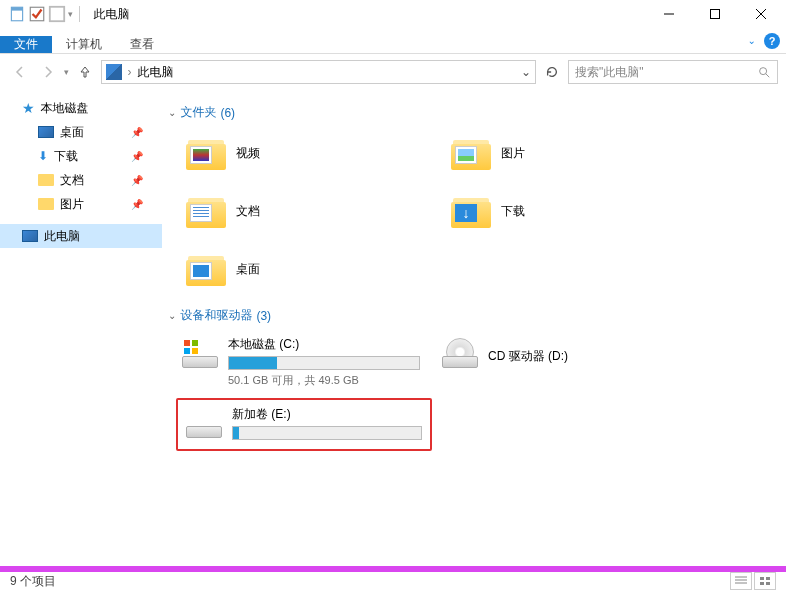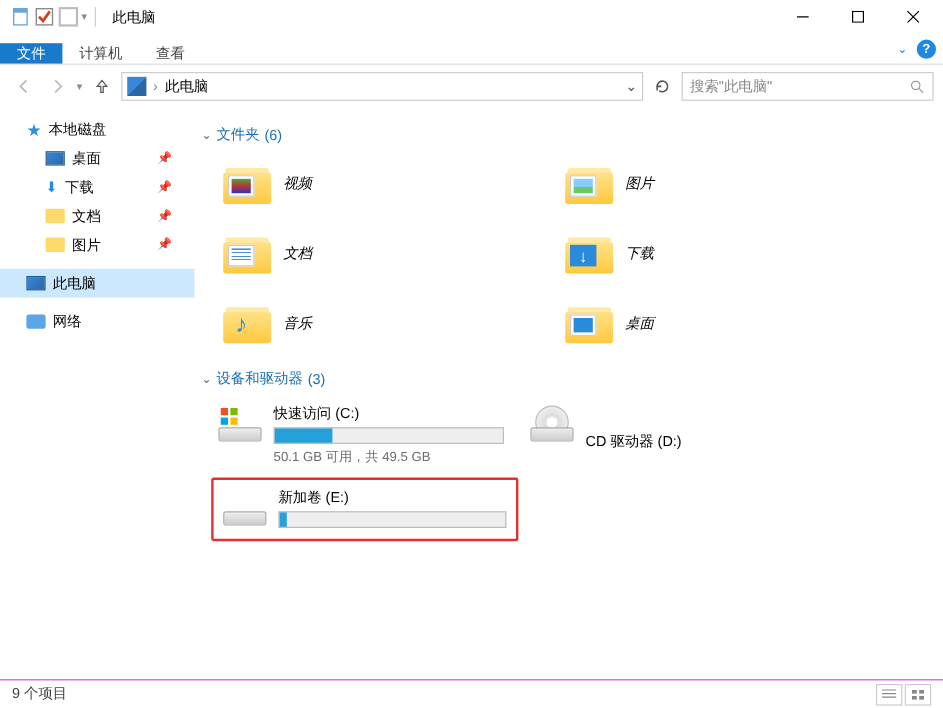--- a/index.html
+++ b/index.html
@@ -46,21 +46,21 @@
 .nav-item.selected { background: #cce8ff; }
 .nav-item.quick { color: #000; }
 .star { color: #2f8fd6; font-size: 14px; }
 .folder-icon-sm { width: 16px; height: 12px; background: #ffd86b; border-radius: 1px; position: relative; }
 .monitor-icon-sm { width: 16px; height: 12px; background: linear-gradient(135deg, #3a86d6, #2a66a6); border: 1px solid #1a5a96; }
 .net-icon-sm { width: 16px; height: 12px; background: #5aa6e6; border-radius: 2px; }
 
 .content { flex: 1; overflow: auto; padding: 10px 6px 10px 6px; }
 .section-hdr { color: #1a6fb8; display: flex; align-items: center; gap: 4px; margin: 4px 0 8px 0; }
 .chev { font-size: 10px; color: #666; }
-.folder-grid { display: grid; grid-template-columns: repeat(2, 260px); gap: 10px 25px; padding-left: 18px; margin-bottom: 14px; font-style: italic; }
+.folder-grid { display: grid; grid-template-columns: repeat(2, 260px); gap: 10px 5px; padding-left: 18px; margin-bottom: 14px; }
 .folder-item { display: flex; align-items: center; gap: 10px; height: 48px; }
 .folder-icon-lg { width: 40px; height: 34px; position: relative; }
 .folder-back { position: absolute; inset: 4px 2px 0 2px; background: #ffe9a6; border-radius: 2px 2px 0 0; }
 .folder-front { position: absolute; inset: 8px 0 0 0; background: linear-gradient(#ffe187, #ffc93e); border-radius: 2px; }
 .folder-badge { position: absolute; width: 22px; height: 18px; left: 4px; top: 10px; background: #fff; border: 1px solid #ccc; }
 .folder-badge.video::after { content: ""; position: absolute; inset: 2px; background: linear-gradient(#4a4, #b33, #33b); }
 .folder-badge.doc::after { content: ""; position: absolute; inset: 2px; background: repeating-linear-gradient(#4a8ed6 0 1px, #fff 1px 3px); }
 .folder-badge.pic::after { content: ""; position: absolute; inset: 2px; background: linear-gradient(#8cf 60%, #6c6 60%); }
 .folder-badge.dl { background: #2a8adc; border: none; }
 .folder-badge.dl::after { content: "↓"; color: #fff; position: absolute; inset: 0; display: flex; align-items: center; justify-content: center; font-weight: bold; font-size: 14px; }
@@ -82,21 +82,21 @@
 .drive-icon .win .c { background: #00a4ef; bottom: 0; left: 0; }
 .drive-icon .win .d { background: #ffb900; bottom: 0; right: 0; }
 .drive-icon.cd .disc { position: absolute; width: 28px; height: 28px; border-radius: 50%; background: radial-gradient(circle, #fff 20%, #ddd 30%, #eee 70%, #ccc); border: 1px solid #bbb; top: 0; left: 4px; }
 .drive-info { flex: 1; }
 .drive-name { color: #000; margin-bottom: 3px; }
 .drive-bar { height: 14px; border: 1px solid #bcbcbc; background: #eee; position: relative; margin-bottom: 3px; }
 .drive-bar .fill { position: absolute; top: 0; left: 0; bottom: 0; background: #26a0da; }
 .drive-status { color: #6d6d6d; font-size: 11px; }
 
 
-.statusbar { height: 24px; border-top: 1px solid #d946ef; display: flex; align-items: center; padding: 0 10px; color: #444; }
+.statusbar { height: 24px; border-top: 6px solid #d946ef; display: flex; align-items: center; padding: 0 10px; color: #444; }
 .statusbar .sp { flex: 1; }
 .view-btn { width: 22px; height: 18px; border: 1px solid #ccc; margin-left: 2px; display: flex; align-items: center; justify-content: center; }
 </style>
 </head>
 <body>
 
 <div class="titlebar">
   <div class="tb-icons">
     <div class="tb-qat">
         <svg viewBox="0 0 16 16">
@@ -214,24 +214,20 @@
       <div class="folder-icon-sm"></div>
       <span>图片</span>
       <span class="pin">📌</span>
     </div>
     <div style="height:8px;"></div>
     <div class="nav-item selected">
       <div class="monitor-icon-sm"></div>
       <span>此电脑</span>
     </div>
     <div style="height:8px;"></div>
-    <div class="nav-item">
-      <div class="net-icon-sm"></div>
-      <span>网络</span>
-    </div>
   </div>
 
   <div class="content">
 
     <div class="section-hdr">
       <span class="chev">⌄</span>
       <span>文件夹</span>
       <span>(6)</span>
     </div>
     <div class="folder-grid">
@@ -259,28 +255,20 @@
           </div>
         <span class="folder-label">文档</span>
       </div>
       <div class="folder-item">
         <div class="folder-icon-lg">
             <div class="folder-back"></div>
             <div class="folder-front"></div>
             <div class="folder-badge dl"></div>
           </div>
         <span class="folder-label">下载</span>
-      </div>
-      <div class="folder-item">
-        <div class="folder-icon-lg">
-            <div class="folder-back"></div>
-            <div class="folder-front"></div>
-            <div class="folder-badge music"></div>
-          </div>
-        <span class="folder-label">音乐</span>
       </div>
       <div class="folder-item">
         <div class="folder-icon-lg">
             <div class="folder-back"></div>
             <div class="folder-front"></div>
             <div class="folder-badge desk"></div>
           </div>
         <span class="folder-label">桌面</span>
       </div>
     </div>
@@ -296,34 +284,34 @@
           <div class="drive-icon">
             <div class="win">
                 <span class="a"></span>
                 <span class="b"></span>
                 <span class="c"></span>
                 <span class="d"></span>
               </div>
             <div class="base"></div>
           </div>
           <div class="drive-info">
-            <div class="drive-name">快速访问 (C:)</div>
+            <div class="drive-name">本地磁盘 (C:)</div>
             <div class="drive-bar">
                 <div class="fill" style="width:25%;"></div>
               </div>
             <div class="drive-status">50.1 GB 可用，共 49.5 GB</div>
           </div>
         </div>
         <div class="drive-item">
           <div class="drive-icon cd">
               <div class="disc"></div>
               <div class="base"></div>
             </div>
           <div class="drive-info">
-            <div class="drive-name" style="margin-top:24px;">CD 驱动器 (D:)</div>
+            <div class="drive-name" style="margin-top:12px;">CD 驱动器 (D:)</div>
           </div>
         </div>
       </div>
       <div class="drive-item highlighted" style="margin-top:6px;">
         <div class="drive-icon">
             <div class="base"></div>
           </div>
         <div class="drive-info">
           <div class="drive-name">新加卷 (E:)</div>
           <div class="drive-bar">

